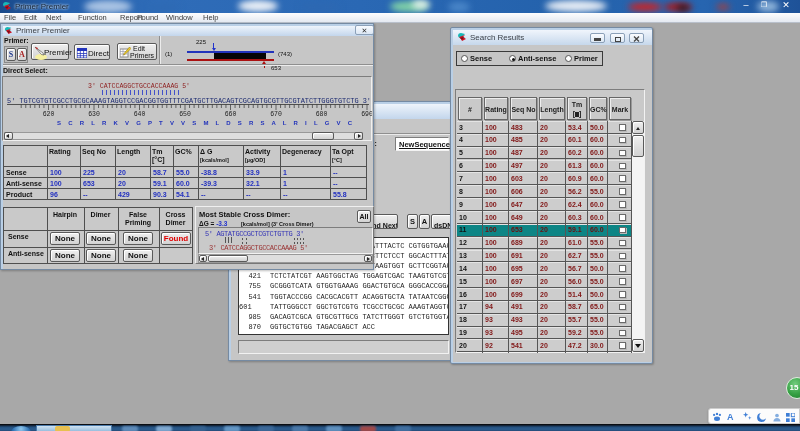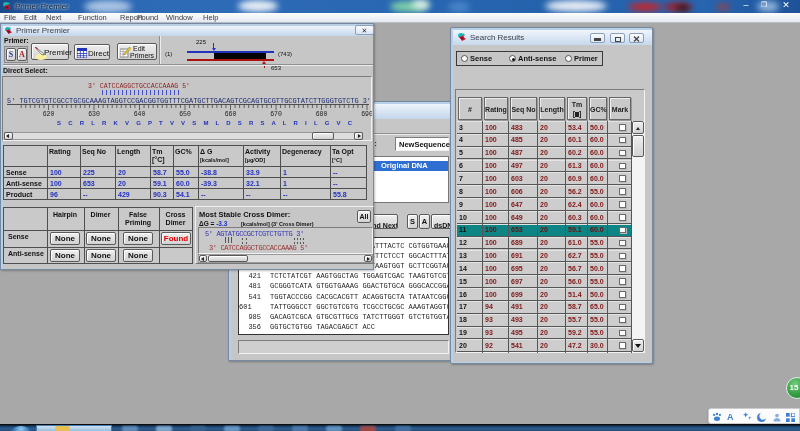--- a/index.html
+++ b/index.html
@@ -10,21 +10,21 @@
 #aero .t{position:absolute;left:15px;top:1.5px;font-size:8px;color:#0b1b30;text-shadow:0 0 3px #cfe3f8,0 0 2px #cfe3f8;}
 .capbtn{position:absolute;top:0px;height:12px;color:#fff;font-size:9px;text-align:center;}
 
 #menu{left:0;top:13px;width:800px;height:10px;background:linear-gradient(#fdfdfe,#eef1f6 60%,#e4e9f1);border-bottom:1px solid #b8bfca;font-size:7.5px;color:#3c3c3c;}
 #menu span{position:absolute;top:0px;}
 
 .win{position:absolute;background:#b9cfe6;border:1px solid #758aa2;box-shadow:1px 1px 2px rgba(0,0,0,.25);}
 .wtitle{position:absolute;font-size:8px;color:#3a3f46;}
 .wbody{position:absolute;background:#c6c6c6;}
 
-.sunk{border-top:1px solid #7d7d7d;border-left:1px solid #7d7d7d;border-bottom:1px solid #f2f2f2;border-right:1px solid #f2f2f2;}
+.sunk{border-top:1px solid #7d7d7d;border-left:1px solid #7d7d7d;border-bottom:1px solid #f2f2f2;border-right:1px solid #f2f2f2;text-decoration:underline;}
 .btn{position:absolute;background:linear-gradient(#efefef,#d2d2d2);border:1px solid #5a5a5a;border-radius:2px;box-shadow:inset 1px 1px 0 #fff;font-weight:bold;color:#111;text-align:center;}
 .none{font-size:8px;line-height:11px;}
 .seqfont{font-family:"Liberation Mono",monospace;}
 .cell{position:absolute;font-size:7px;overflow:hidden;}
 .chk{position:absolute;width:6.5px;height:6.5px;background:#fff;border:1px solid #6a6a6a;box-shadow:1px 1px 0 #b8b8b8;}
 .tri{position:absolute;width:0;height:0;}
 </style></head><body>
 <div id="aero" class="a">
     <div class="blob" style="left:84px;top:0px;width:48px;height:13px;background:#aac4e4;"></div>
     <div class="blob" style="left:150px;top:3px;width:30px;height:9px;background:#2e6ab4;"></div>
@@ -60,41 +60,38 @@
     <span style="left:203px;">Help</span>
   </div>
 
 <div class="win" style="left:228px;top:101px;width:224px;height:260px;">
     <div class="a" style="left:2px;top:2px;width:220px;height:15px;background:linear-gradient(#eef4fb,#c3d6ec);"></div>
     <div class="wbody" style="left:2px;top:17px;width:220px;height:241px;">
       <div class="a" style="left:0;top:14px;width:220px;height:1px;background:#8f8f8f;"></div>
       <div class="a" style="left:0;top:15px;width:220px;height:1px;background:#eaeaea;"></div>
       <div class="a" style="left:122px;top:21px;font-size:7px;font-weight:bold;color:#111;">Range:</div>
       <div class="a sunk" style="left:164px;top:18px;width:54px;height:14px;background:#fff;font-size:7.5px;font-weight:bold;color:#111;padding:2px 0 0 3px;">NewSequence</div>
-      <div class="a" style="left:110px;top:37px;width:108px;height:47px;background:#fff;border:1px solid #777;">
-        <div class="a" style="left:1px;top:4px;width:105px;height:10px;background:#2f6fd2;color:#fff;font-size:7.5px;font-weight:bold;padding-left:38px;line-height:10px;">Original DNA</div>
-      </div>
       <div class="btn" style="left:121px;top:95px;width:46px;height:15px;font-size:7px;line-height:14px;overflow:hidden;">
         <span style="position:absolute;right:-1px;top:3.5px;">Find Next</span>
       </div>
       <div class="btn" style="left:176px;top:95px;width:11px;height:15px;font-size:7.5px;line-height:14px;">S</div>
       <div class="btn" style="left:188px;top:95px;width:11px;height:15px;font-size:7.5px;line-height:14px;">A</div>
       <div class="btn" style="left:200px;top:95px;width:21px;height:15px;font-size:7px;line-height:14px;overflow:hidden;">
         <span style="position:absolute;left:2px;top:3.5px;">dsDNA</span>
       </div>
       <div class="a" style="left:7px;top:118px;width:211px;height:98px;background:#fff;border:1px solid #333;overflow:hidden;">
         <div class="a seqfont" style="left:0px;top:4.0px;width:209px;height:10px;font-size:7px;color:#222;white-space:pre;"><span style="display:inline-block;width:22px;text-align:right;">241</span><span style="display:inline-block;margin-left:9px;letter-spacing:0px;">ACGTACGTAC GTACGTACGT GCATTTACTC CGTGGTGAAC</span></div>
         <div class="a seqfont" style="left:0px;top:14.1px;width:209px;height:10px;font-size:7px;color:#222;white-space:pre;"><span style="display:inline-block;width:22px;text-align:right;">301</span><span style="display:inline-block;margin-left:9px;letter-spacing:0px;">ACGTACGTAC GTACGTACGT AGCTTCTCCT GGCACTTTAT</span></div>
         <div class="a seqfont" style="left:0px;top:24.2px;width:209px;height:10px;font-size:7px;color:#222;white-space:pre;"><span style="display:inline-block;width:22px;text-align:right;">361</span><span style="display:inline-block;margin-left:9px;letter-spacing:0px;">ACGTACGTAC GTACGTACGT CGTAAGTGGT GCTTCGGTAC</span></div>
         <div class="a seqfont" style="left:0px;top:34.3px;width:209px;height:10px;font-size:7px;color:#222;white-space:pre;"><span style="display:inline-block;width:22px;text-align:right;">421</span><span style="display:inline-block;margin-left:9px;letter-spacing:0px;">TCTCTATCGT AAGTGGCTAG TGGAGTCGAC TAAGTGTCGT</span></div>
-        <div class="a seqfont" style="left:0px;top:44.4px;width:209px;height:10px;font-size:7px;color:#222;white-space:pre;"><span style="display:inline-block;width:22px;text-align:right;">481</span><span style="display:inline-block;margin-left:9px;letter-spacing:0px;">GCGGGTCATA GTGGTGAAAG GGACTGTGCA GGGCACCGGA</span></div>
+        <div class="a seqfont" style="left:0px;top:44.4px;width:209px;height:10px;font-size:7px;color:#222;white-space:pre;"><span style="display:inline-block;width:22px;text-align:right;">755</span><span style="display:inline-block;margin-left:9px;letter-spacing:0px;">GCGGGTCATA GTGGTGAAAG GGACTGTGCA GGGCACCGGA</span></div>
         <div class="a seqfont" style="left:0px;top:54.5px;width:209px;height:10px;font-size:7px;color:#222;white-space:pre;"><span style="display:inline-block;width:22px;text-align:right;">541</span><span style="display:inline-block;margin-left:9px;letter-spacing:0px;">TGGTACCCGG CACGCACGTT ACAGGTGCTA TATAATCGGG</span></div>
         <div class="a seqfont" style="left:0px;top:64.6px;width:209px;height:10px;font-size:7px;color:#222;white-space:pre;"><span style="display:inline-block;width:22px;text-align:left;">601</span><span style="display:inline-block;margin-left:9px;letter-spacing:0px;">TATTGGGCCT GGCTGTCGTG TCGCCTGCGC AAAGTAGGTC</span></div>
         <div class="a seqfont" style="left:0px;top:74.7px;width:209px;height:10px;font-size:7px;color:#222;white-space:pre;"><span style="display:inline-block;width:22px;text-align:right;">985</span><span style="display:inline-block;margin-left:9px;letter-spacing:0px;">GACAGTCGCA GTGCGTTGCG TATCTTGGGT GTCTGTGGTA</span></div>
-        <div class="a seqfont" style="left:0px;top:84.8px;width:209px;height:10px;font-size:7px;color:#222;white-space:pre;"><span style="display:inline-block;width:22px;text-align:right;">356</span><span style="display:inline-block;margin-left:9px;letter-spacing:0px;">GGTGCTGTGG TAGACGAGCT ACC</span></div>
+        <div class="a seqfont" style="left:0px;top:84.8px;width:209px;height:10px;font-size:7px;color:#222;white-space:pre;"><span style="display:inline-block;width:22px;text-align:right;">870</span><span style="display:inline-block;margin-left:9px;letter-spacing:0px;">GGTGCTGTGG TAGACGAGCT ACC</span></div>
       </div>
       <div class="a sunk" style="left:7px;top:221px;width:211px;height:14px;background:#cfcfcf;"></div>
     </div>
   </div>
 <div class="win" style="left:0px;top:23px;width:374px;height:247px;">
     <div class="a" style="left:2px;top:2px;width:368px;height:10px;background:linear-gradient(#eef4fb,#c3d6ec);"></div>
     <svg class="a" style="left:3px;top:2px" width="9" height="9" viewBox="0 0 10 10">
       <path d="M1 4 Q1 1 4 1 L8 2 6 4 8 6 4 5 Q2 7 1 4z" fill="#18b8b8"></path>
       <path d="M2 5 L8 3 6 5 9 7 5 9 4 7z" fill="#cc1122"></path>
       <path d="M3 6 L7 5 5 8z" fill="#7a0d18"></path>

